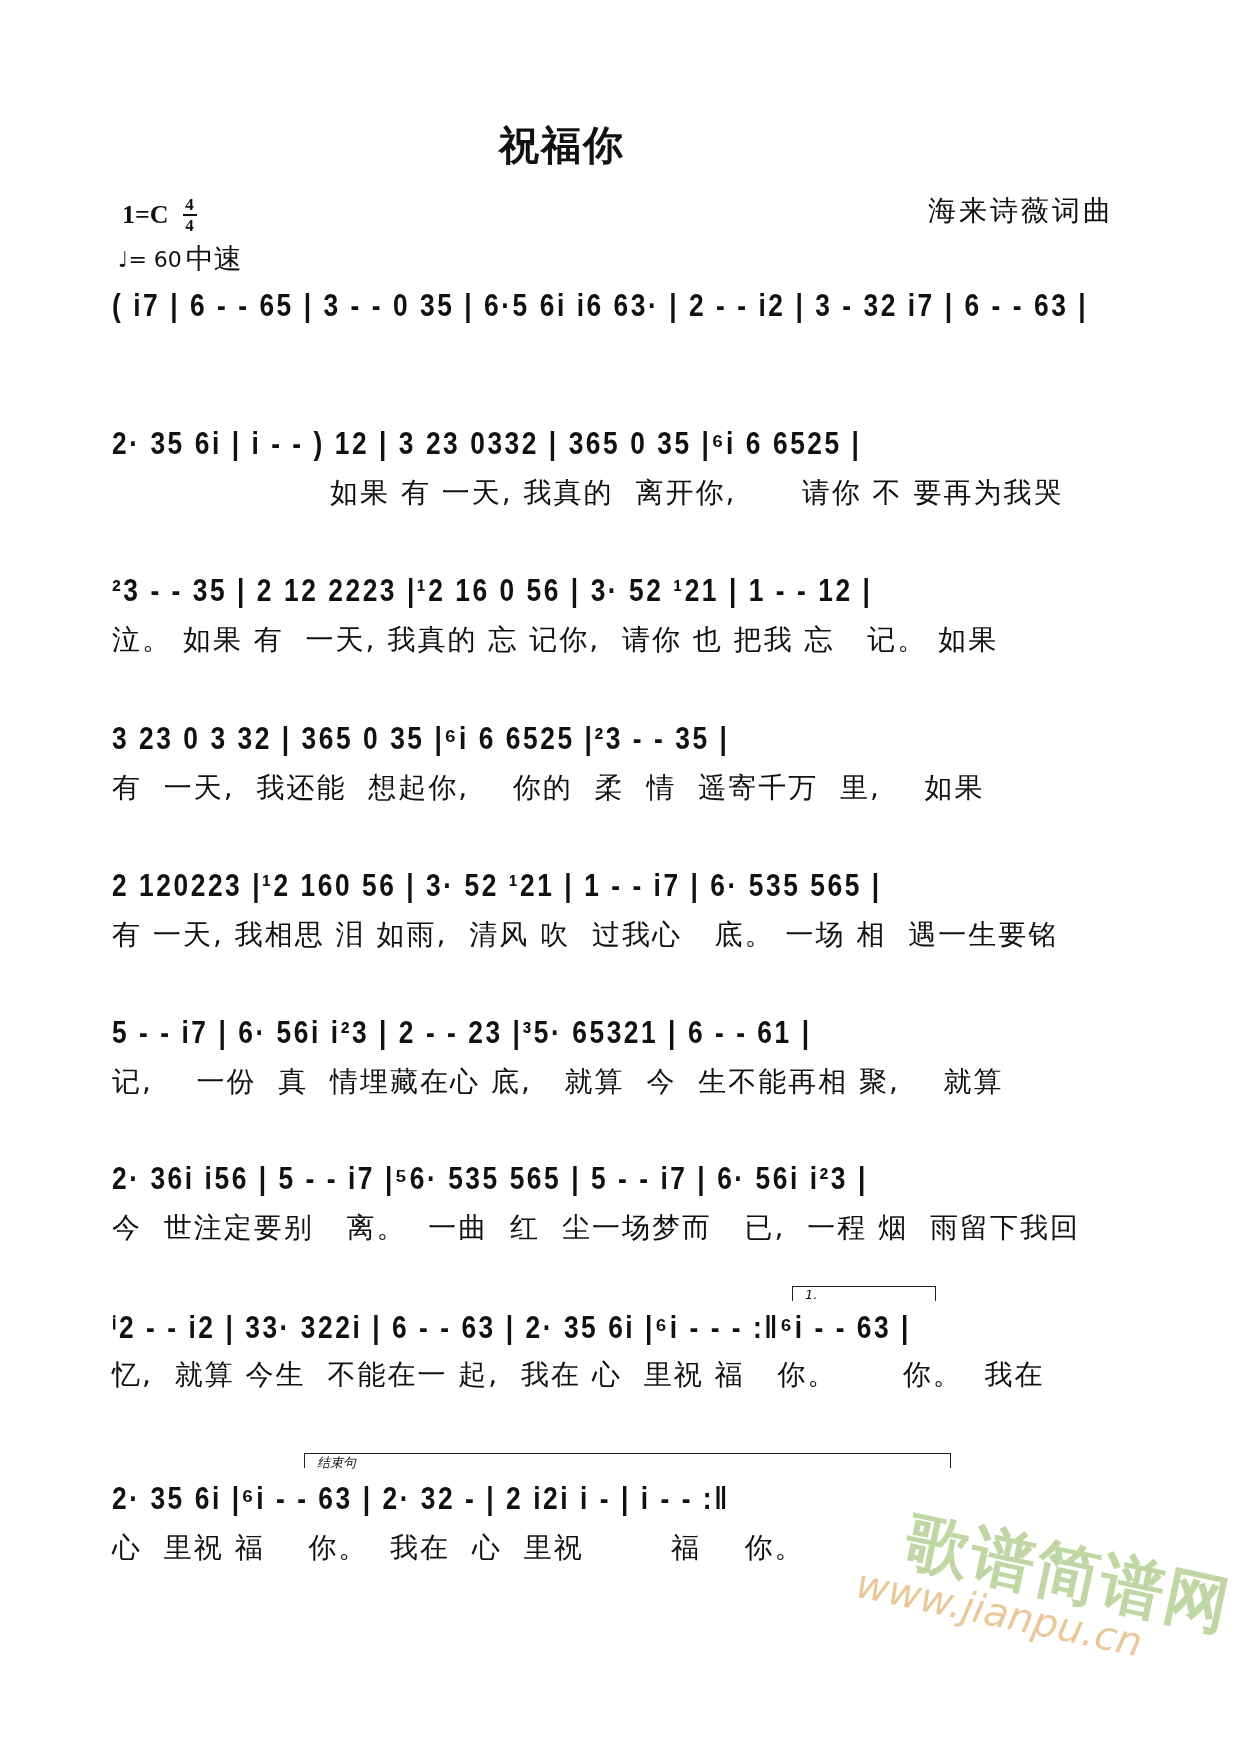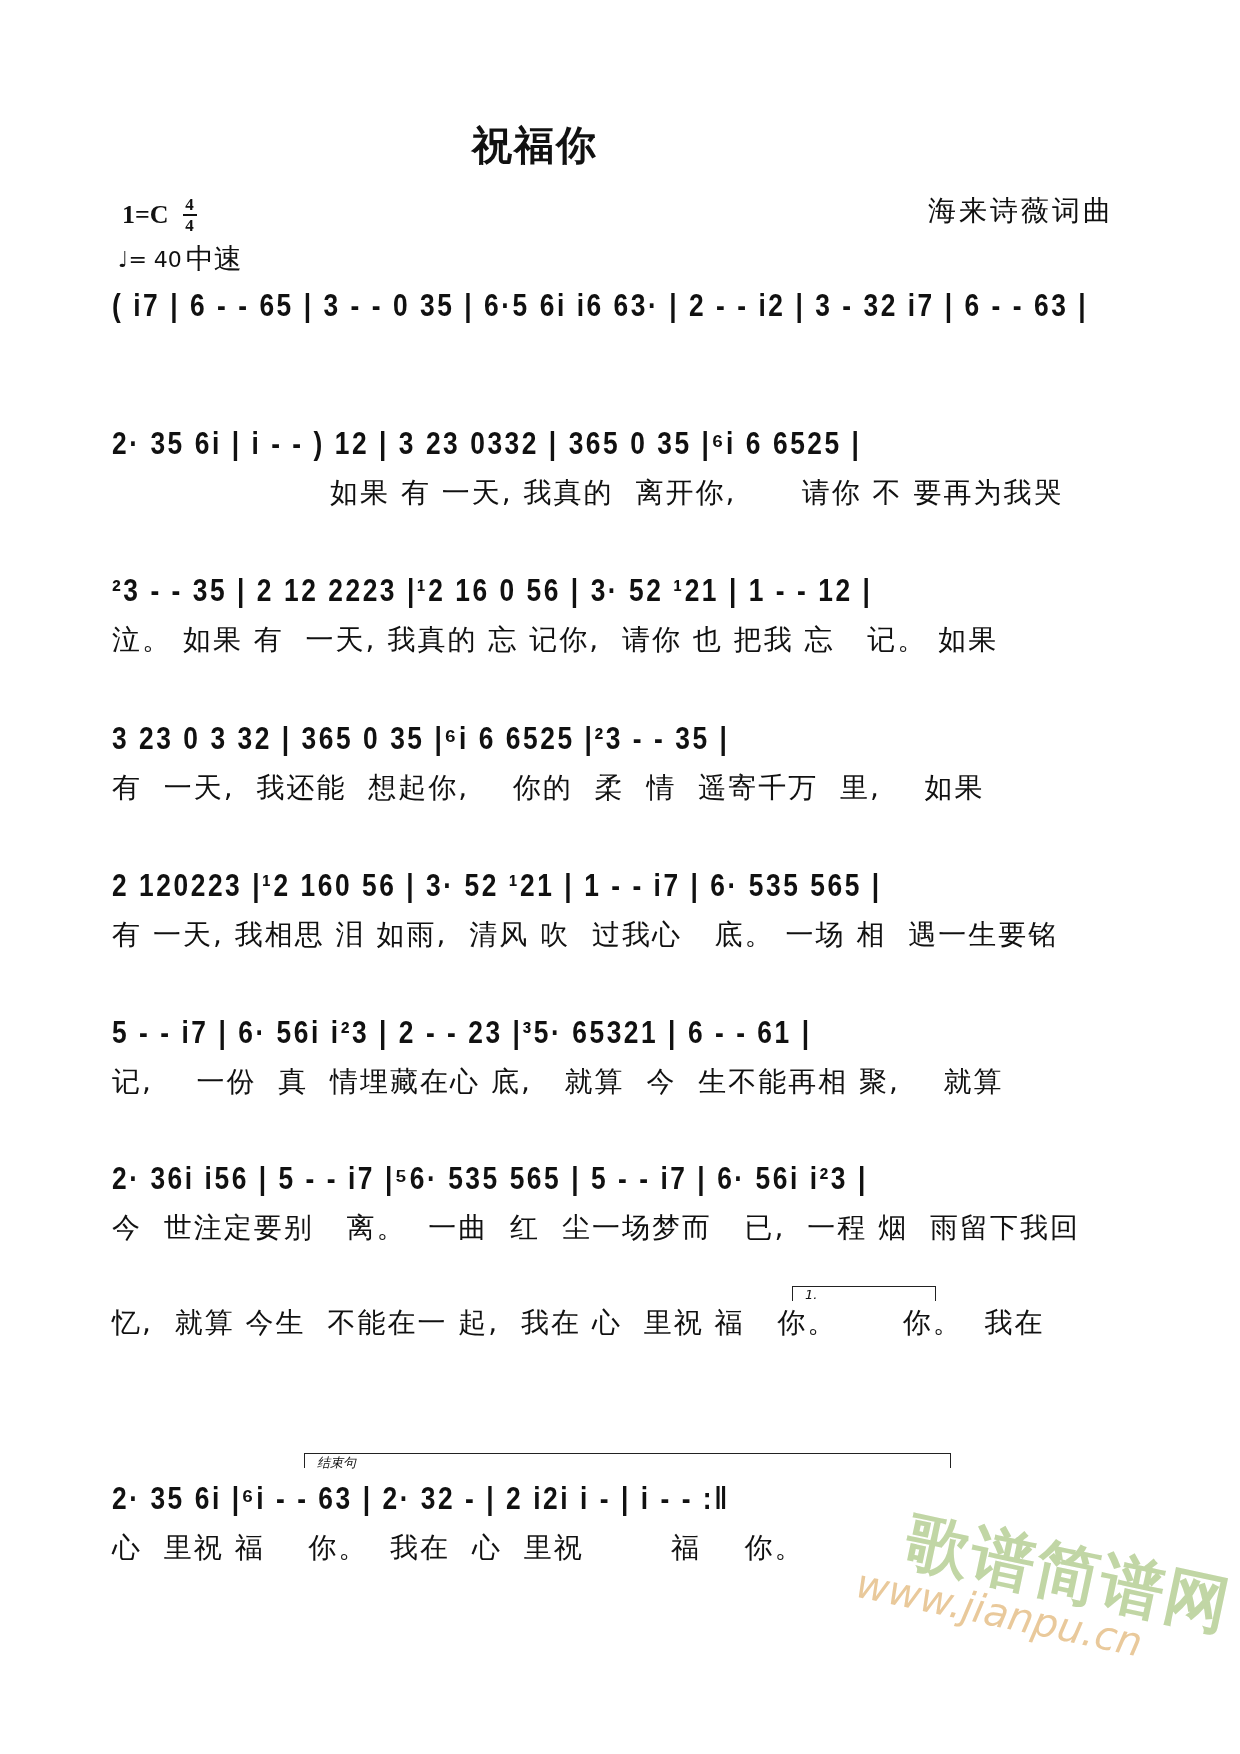--- a/index.html
+++ b/index.html
@@ -1,19 +1,19 @@
 <!DOCTYPE html>
 <html><head>
 <meta charset="utf-8">
 <style>
   html, body { margin: 0; padding: 0; background: #ffffff; }
   body { width: 1240px; height: 1754px; position: relative; overflow: hidden;
          font-family: "DejaVu Sans", "Liberation Sans", sans-serif; color: #111; }
   .title { position: absolute; top: 118px; left: 0; width: 1070px; text-align: center;
-           font-family: "DejaVu Serif", "Liberation Serif", serif; font-size: 40px; font-weight: bold; letter-spacing: 2px; }
+           font-family: "DejaVu Serif", "Liberation Serif", serif; font-size: 40px; font-weight: bold; letter-spacing: 2px; padding-left: 27px; }
   .key { position: absolute; top: 196px; left: 122px; font-family: "Liberation Serif", "DejaVu Serif", serif;
          font-size: 26px; font-weight: bold; display: flex; align-items: center; justify-content: flex-end; }
   .frac { display: inline-flex; flex-direction: column; align-items: center; margin-left: 14px; font-size: 17px; line-height: 17px; }
   .frac .bar { width: 14px; height: 2px; background: #111; margin: 1px 0; }
   .tempo { position: absolute; top: 240px; left: 118px; font-size: 22px; display: flex; align-items: center; }
   .tempo .word { font-size: 28px; margin-left: 4px; }
   .credit { position: absolute; top: 192px; right: 126px; font-family: "DejaVu Serif", "Liberation Serif", serif; font-size: 28px; letter-spacing: 3px; }
 
   .system { position: absolute; left: 112px; width: 1015px; }
   .notes { position: relative; height: 52px; white-space: nowrap; font-family: "Liberation Sans Narrow", "Liberation Sans", sans-serif;
@@ -36,21 +36,21 @@
   <span>1=C</span>
   <span class="frac">
     <span>4</span>
     <span class="bar"></span>
     <span>4</span>
   </span>
 </div>
 
 <div class="tempo">
   <span>♩</span>
-  <span>= 40</span>
+  <span>= 60</span>
   <span class="word">中速</span>
 </div>
 
 <div class="credit">海来诗薇词曲</div>
 
 <div class="system" style="top:280px">
   <div class="notes">
       <span class="txt">( i7 | 6 - - 65 | 3 - - 0 35 | 6·5 6i i6 63· | 2 - - i2 | 3 - 32 i7 | 6 - - 63 |</span>
     </div>
   <div class="lyrics"></div>
@@ -95,20 +95,23 @@
   <div class="notes">
       <span class="txt">2· 36i i56 | 5 - - i7 |⁵6· 535 565 | 5 - - i7 | 6· 56i i²3 |</span>
     </div>
   <div class="lyrics">今  世注定要别   离。  一曲  红  尘一场梦而   已,  一程 烟  雨留下我回</div>
 </div>
 
 <div class="system" style="top:1300px">
   <div class="bracket" style="left:680px; width:142px; top:-14px;">
       <span>1.</span>
     </div>
+  <div class="notes">
+      <span class="txt">ⁱ2 - - i2 | 33· 322i | 6 - - 63 | 2· 35 6i |⁶i - - - :‖⁶i - - 63 |</span>
+    </div>
   <div class="lyrics">忆,  就算 今生  不能在一 起,  我在 心  里祝 福   你。      你。  我在</div>
 </div>
 
 <div class="system" style="top:1473px">
   <div class="bracket" style="left:192px; width:645px; top:-20px;">
       <span>结束句</span>
     </div>
   <div class="notes">
       <span class="txt">2· 35 6i |⁶i - - 63 | 2· 32 - | 2 i2i i - | i - - :‖</span>
     </div>

